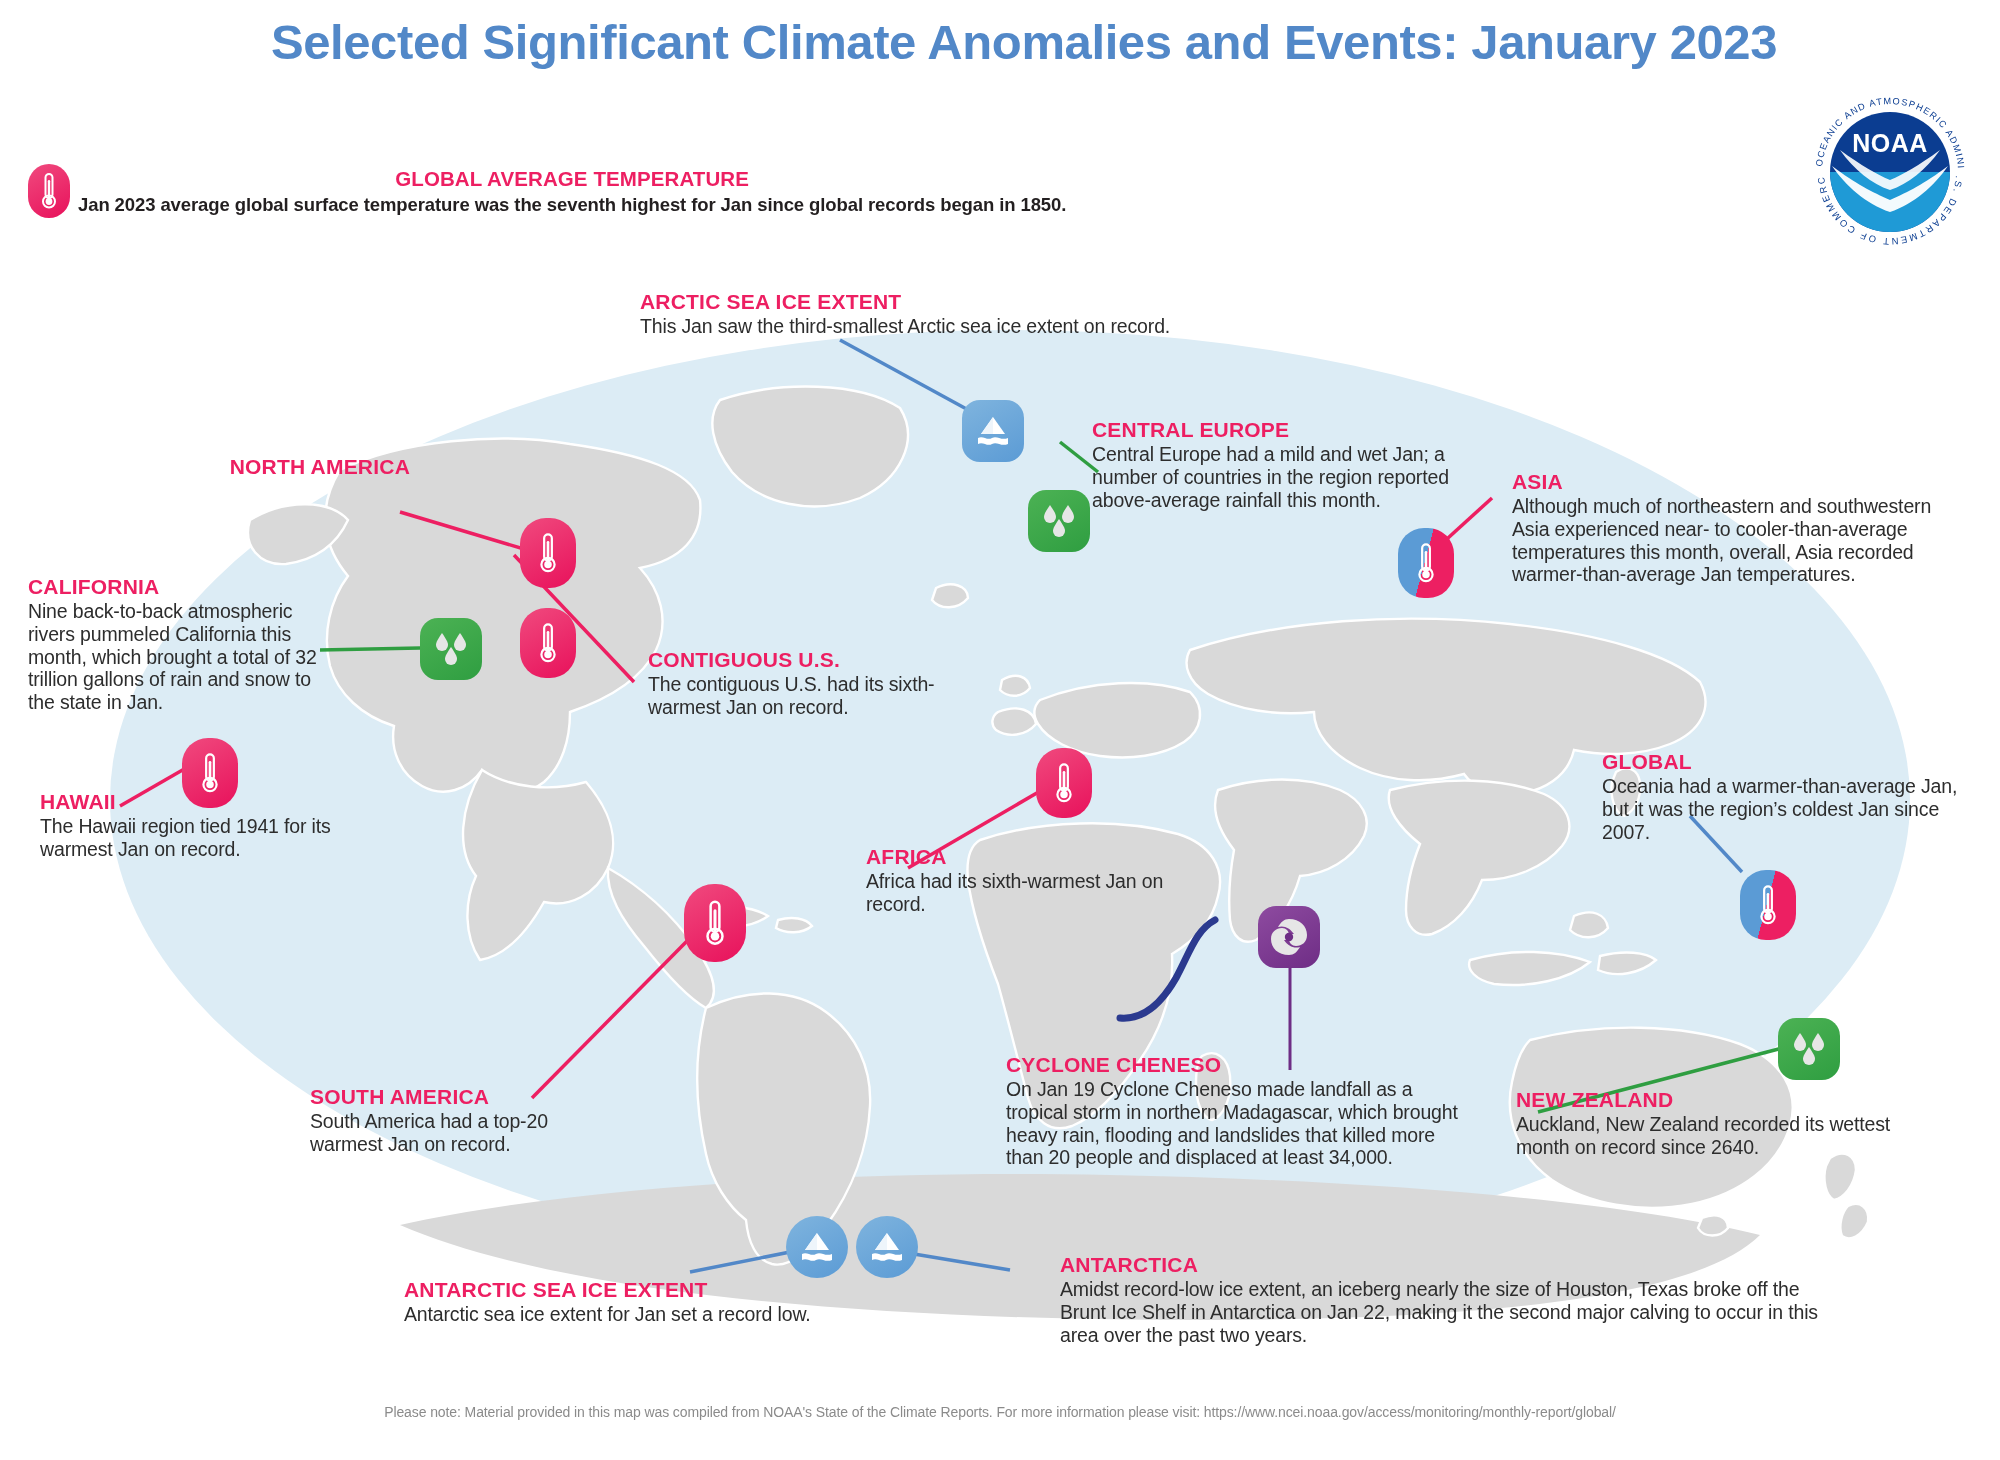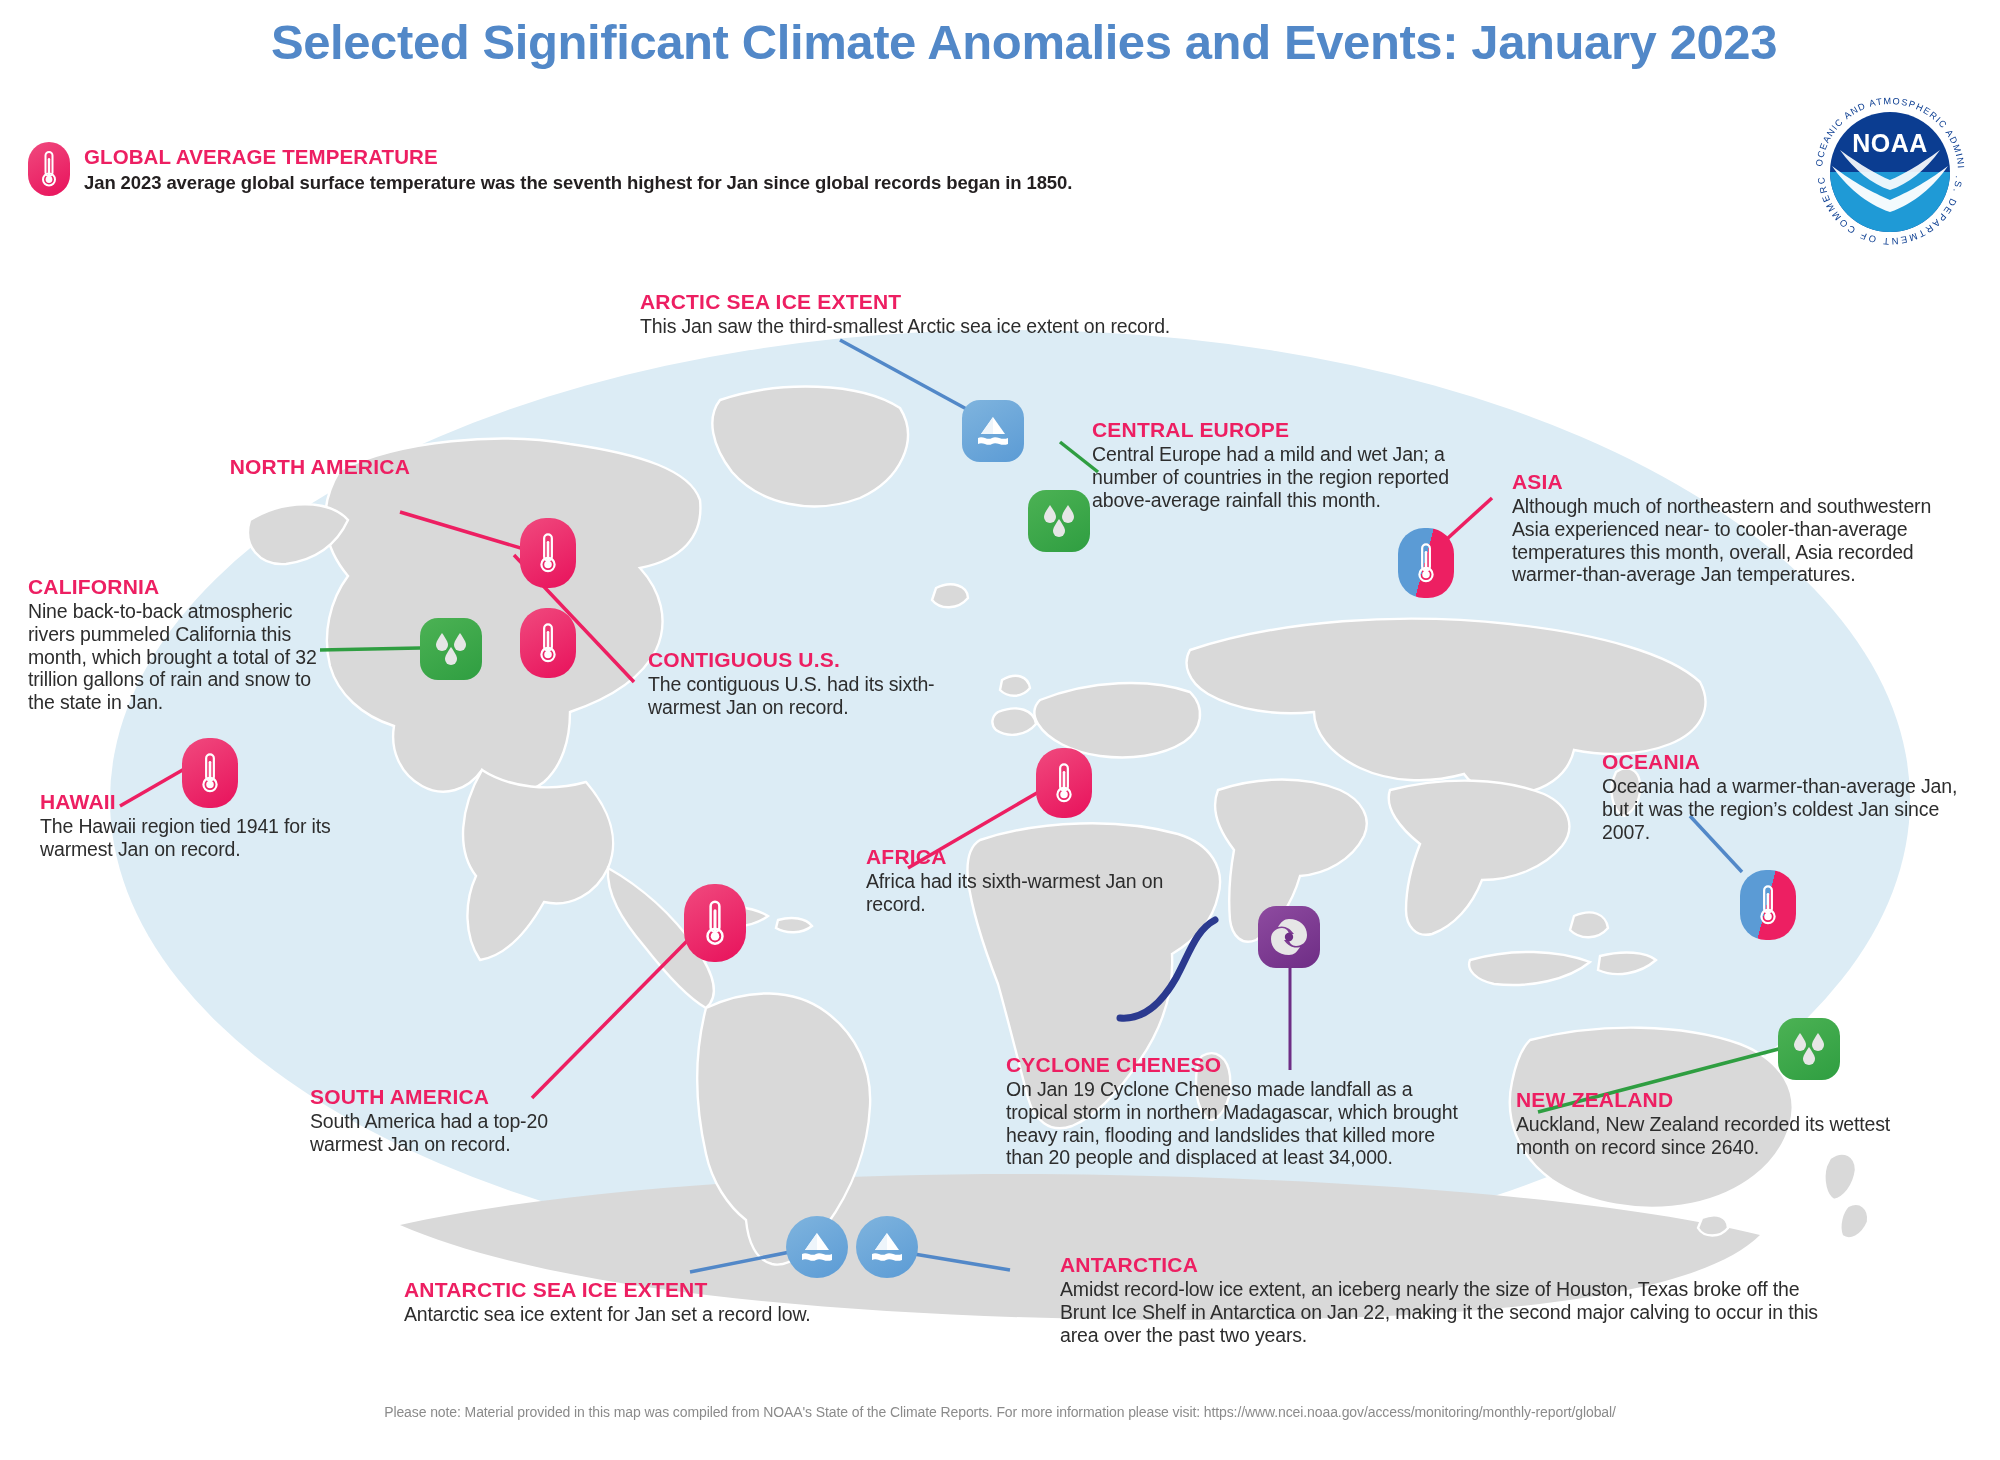--- a/index.html
+++ b/index.html
@@ -27,25 +27,26 @@
     font-weight: bold;
     color: #5288c8;
     letter-spacing: -0.4px;
     white-space: nowrap;
     padding-left: 24px;
   }
 
   
   #global-banner {
     position: absolute;
-    top: 142px;
+    top: 164px;
     left: 28px;
     display: flex;
     align-items: flex-start;
-    gap: 14px;
+    gap: 8px;
+    text-align: center;
   }
   #global-banner .gb-text { padding-top: 3px; }
   #global-banner .gb-head {
     font-size: 20.5px;
     font-weight: bold;
     color: #ed1f62;
     letter-spacing: 0.1px;
     margin-bottom: 3px;
   }
   #global-banner .gb-sub {
@@ -450,21 +451,21 @@
   <div class="c-head">CENTRAL EUROPE</div>
   <div class="c-body">Central Europe had a mild and wet Jan; a number of countries in the region reported above-average rainfall this month.</div>
 </div>
 
 <div class="callout" style="left:1512px;top:470px;width:456px;">
   <div class="c-head">ASIA</div>
   <div class="c-body">Although much of northeastern and southwestern Asia experienced near- to cooler-than-average temperatures this month, overall, Asia recorded warmer-than-average Jan temperatures.</div>
 </div>
 
 <div class="callout" style="left:1602px;top:750px;width:360px;">
-  <div class="c-head">OCEANIA</div>
+  <div class="c-head">GLOBAL</div>
   <div class="c-body">Oceania had a warmer-than-average Jan, but it was the region’s coldest Jan since 2007.</div>
 </div>
 
 <div class="callout" style="left:866px;top:845px;width:300px;">
   <div class="c-head">AFRICA</div>
   <div class="c-body">Africa had its sixth-warmest Jan on record.</div>
 </div>
 
 <div class="callout" style="left:310px;top:1085px;width:300px;">
   <div class="c-head">SOUTH AMERICA</div>

